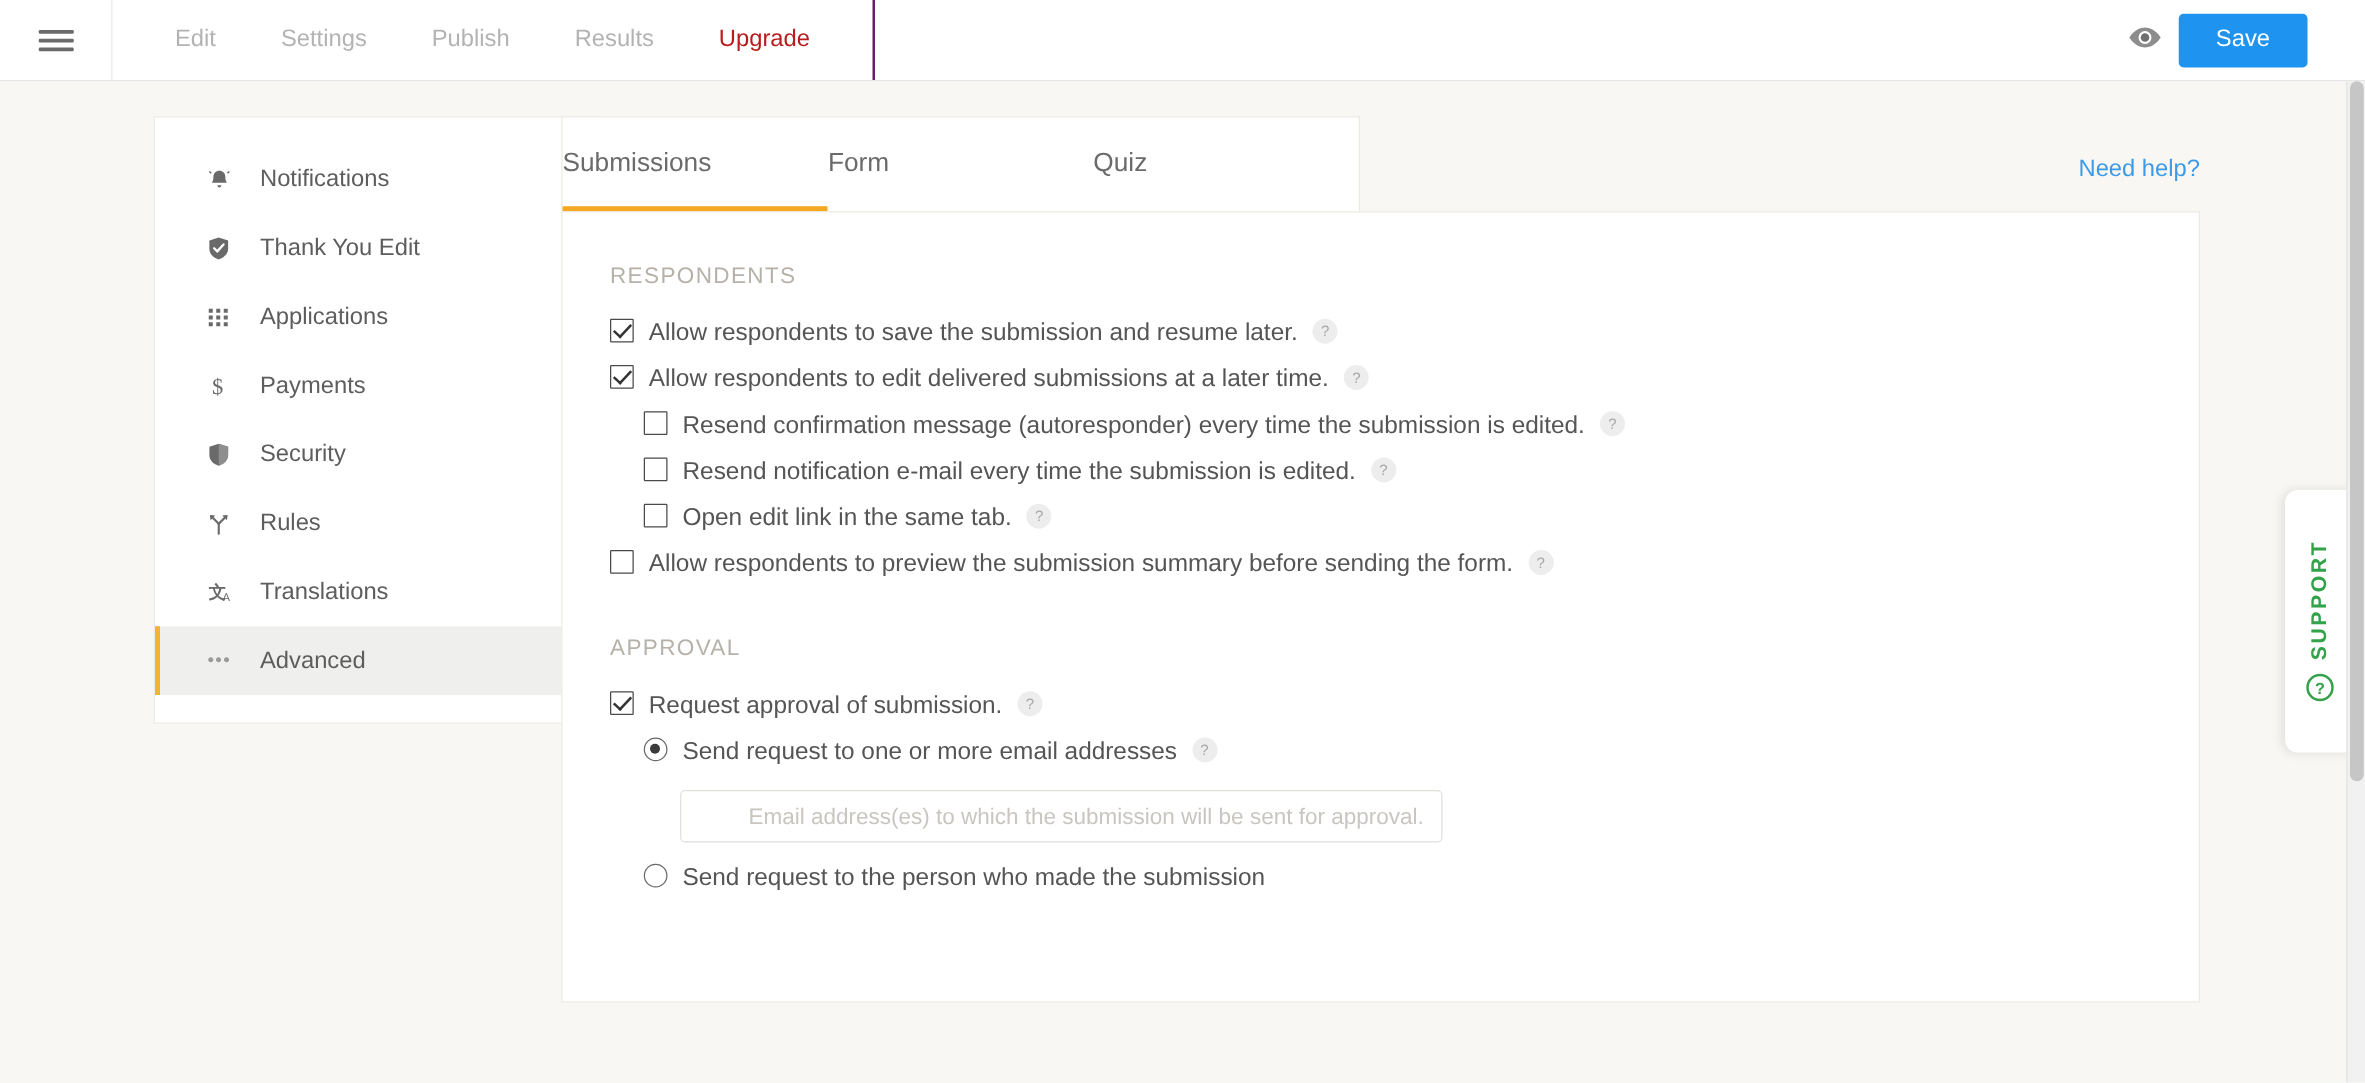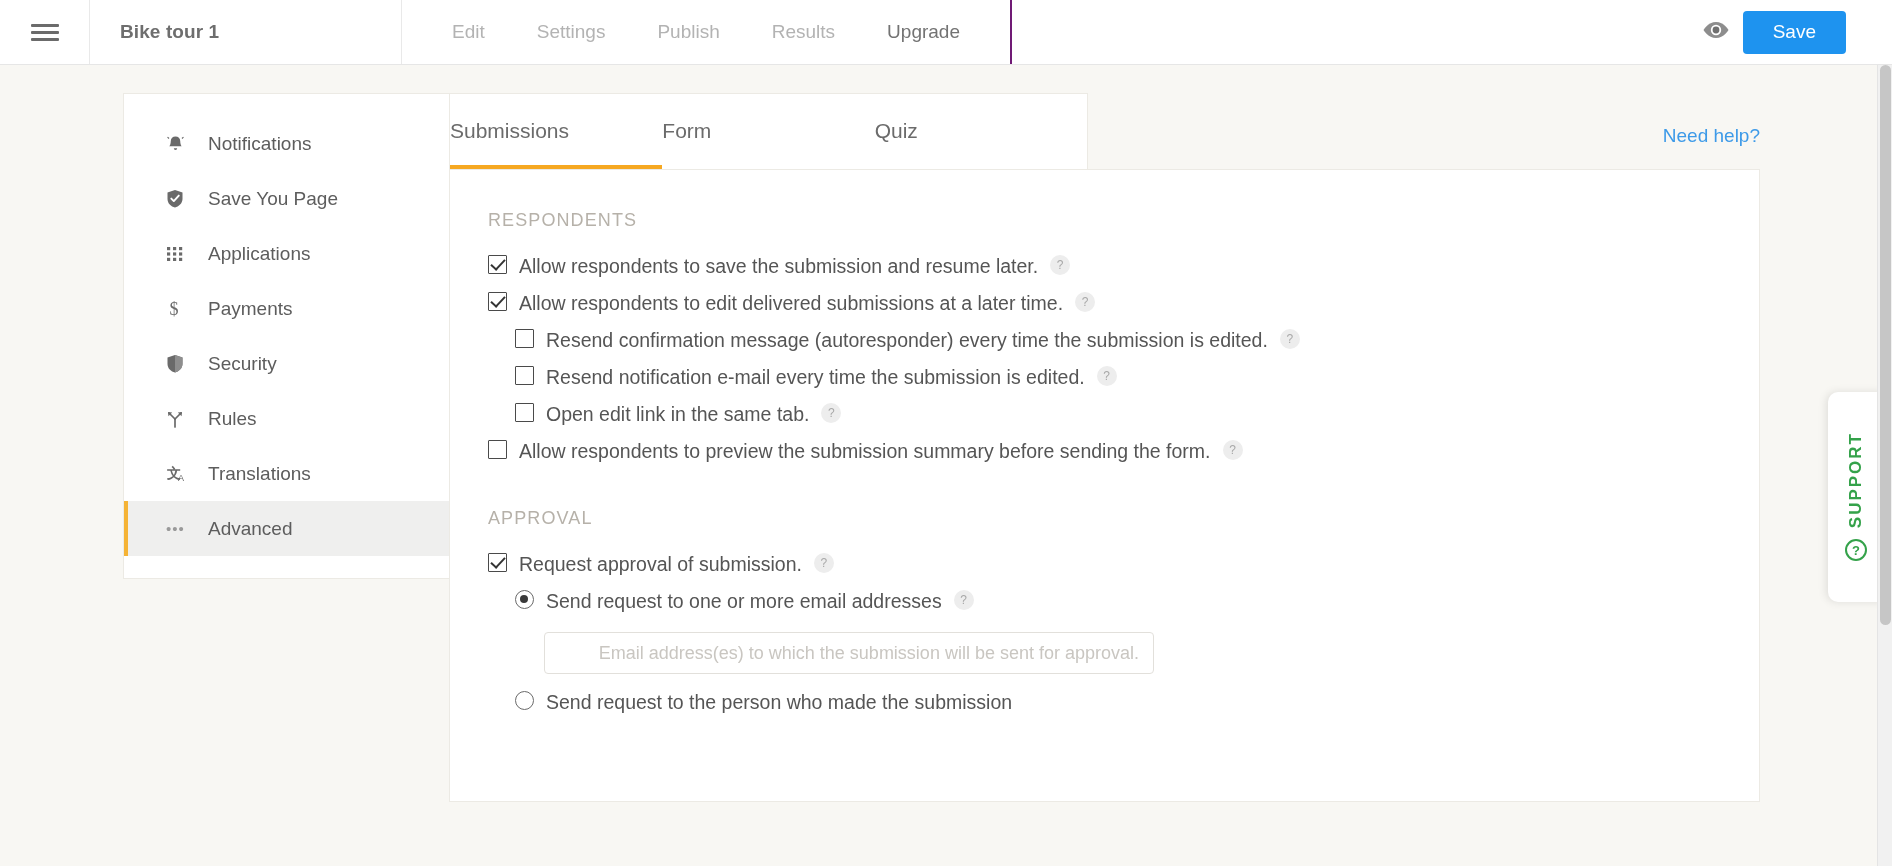--- a/index.html
+++ b/index.html
@@ -47,21 +47,21 @@
     padding: 0 24px;
     border-right: 2px solid #701a75;
   }
   .nav a {
     font-size: 19px; color: #b3b3b3;
     text-decoration: none;
     padding: 0 26px;
     line-height: 64px;
     cursor: pointer;
   }
-  .nav a.upgrade { color: #737373; }
+  .nav a.upgrade { color: #b91c1c; }
   .topbar-spacer { flex: 1; }
   .topbar-right {
     display: flex; align-items: center; gap: 12px;
     padding-right: 46px;
   }
   .eye-icon { cursor: pointer; display: block; }
   .save-btn {
     background: #1e93ef; color: #fff;
     border: none; border-radius: 4px;
     font-family: "Liberation Sans", sans-serif;
@@ -280,21 +280,20 @@
 <body>
 
 <div class="topbar">
   <div class="hamburger">
     <div class="bars">
         <i></i>
         <i></i>
         <i></i>
       </div>
   </div>
-  <div class="form-title">Bike tour 1</div>
   <div class="nav">
     <a>Edit</a>
     <a>Settings</a>
     <a>Publish</a>
     <a>Results</a>
     <a class="upgrade">Upgrade</a>
   </div>
   <div class="topbar-spacer"></div>
   <div class="topbar-right">
     <span class="eye-icon">
@@ -323,21 +322,21 @@
       <span class="side-label">Notifications</span>
     </div>
 
     <div class="side-item">
       <span class="side-ico">
         <svg width="18" height="20" viewBox="0 0 18 20">
           <path d="M9 1 L16.5 3.4 V10 c0 4.5-4 7.4-7.5 8.6C5 17.4 1.5 14.5 1.5 10V3.4z" fill="#6a6a6a"></path>
           <path d="M5.3 9.6 L7.8 12.1 L12.8 6.6" stroke="#ffffff" stroke-width="1.9" fill="none" stroke-linecap="round" stroke-linejoin="round"></path>
         </svg>
       </span>
-      <span class="side-label">Save You Page</span>
+      <span class="side-label">Thank You Edit</span>
     </div>
 
     <div class="side-item">
       <span class="side-ico">
         <svg width="18" height="18" viewBox="0 0 18 18">
           <g fill="#6a6a6a">
             <rect x="1" y="2" width="3.2" height="3.2"></rect>
               <rect x="7" y="2" width="3.2" height="3.2"></rect>
               <rect x="13" y="2" width="3.2" height="3.2"></rect>
             <rect x="1" y="7.4" width="3.2" height="3.2"></rect>

